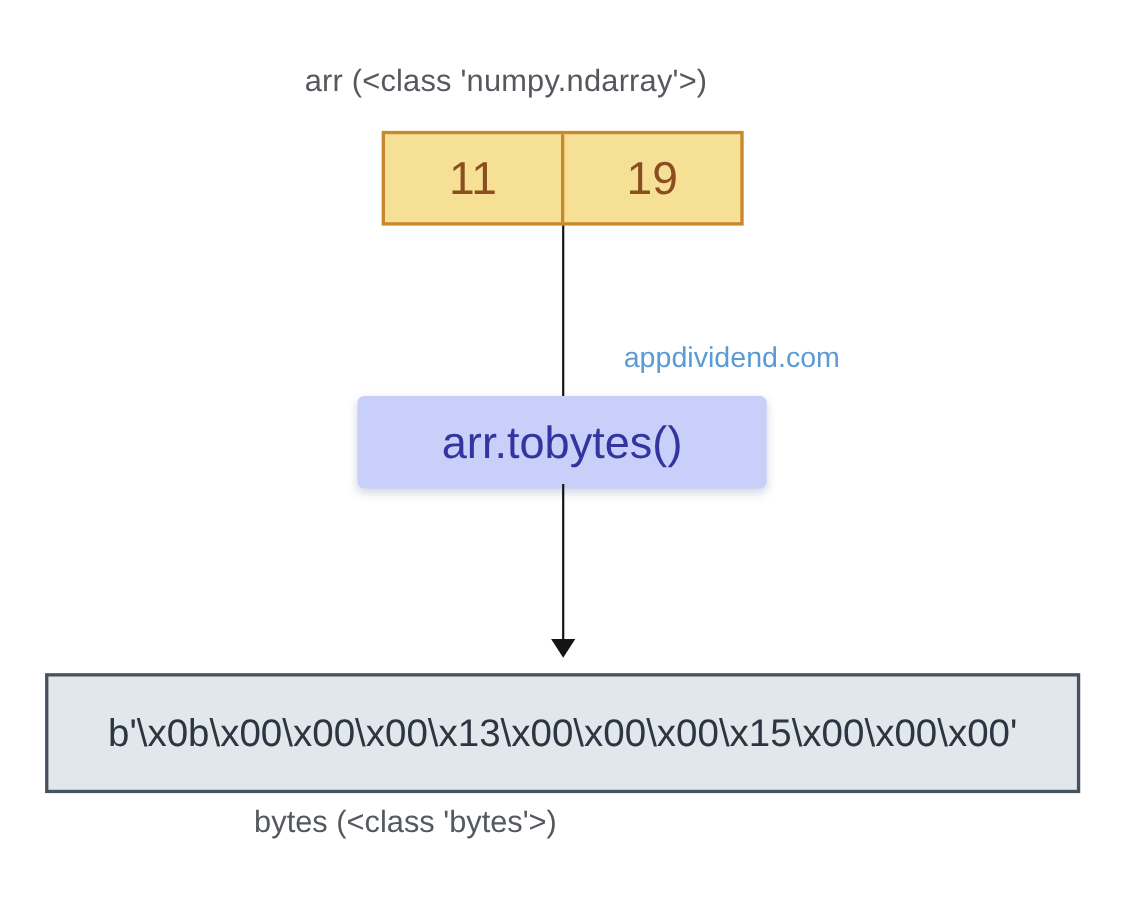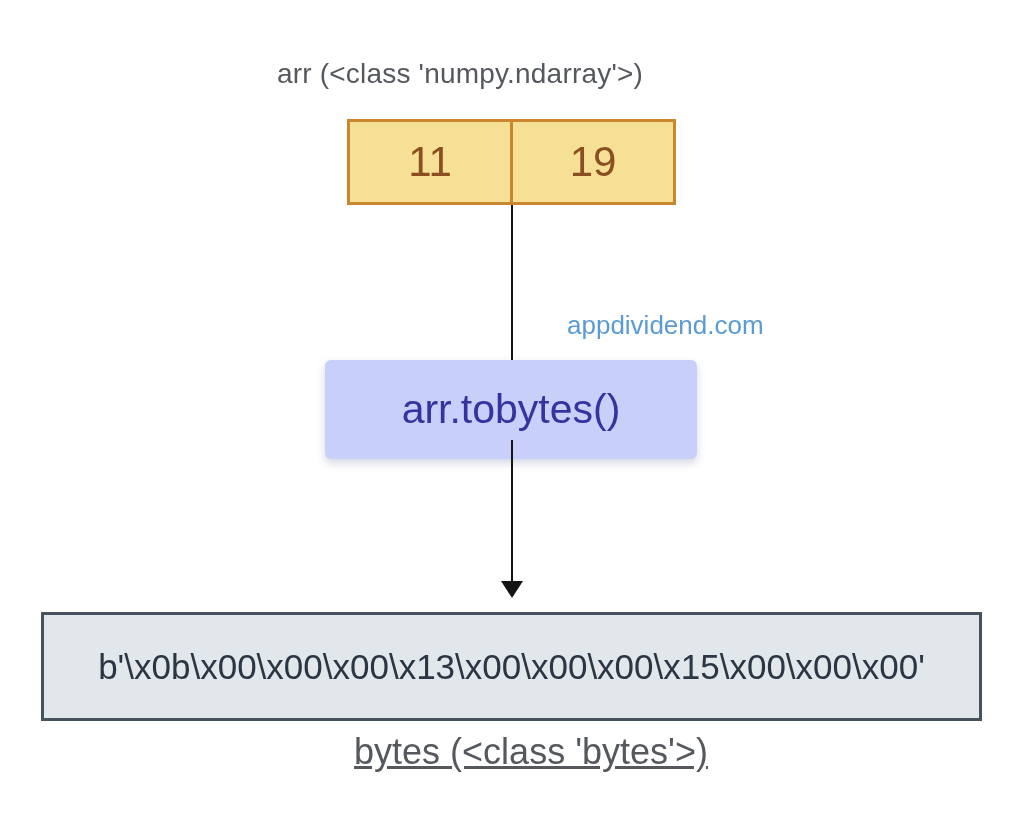--- a/index.html
+++ b/index.html
@@ -81,21 +81,21 @@
     font-size: 26px;
     color: var(--watermark_text);
     white-space: nowrap;
     margin-top: 28px;
   }
   .method-box {
     position: absolute;
     left: 325px;
     top: 360px;
     width: 372px;
-    height: 99px;
+    height: 84px;
     background: var(--method_fill);
     border-radius: 6px;
     display: flex;
     align-items: center;
     justify-content: center;
     box-shadow: 0 4px 9px rgba(110, 120, 170, 0.30);
   }
   .method-box span {
     font-size: 41px;
     color: var(--method_text);
@@ -116,25 +116,24 @@
   .output-box span {
     font-size: 35px;
     color: var(--output_text);
     white-space: nowrap;
   }
   .output-label {
     position: absolute;
     top: 731px;
     left: 231px;
     width: 600px;
-    text-align: center;
-    font-size: 36px;
+    text-align: left;
+    font-size: 28px;
     color: var(--label_text);
     white-space: nowrap;
-    text-decoration: underline;
   }
 </style>
 </head>
 <body>
 
 <div class="canvas">
 
   <div class="title-label">arr (&lt;class 'numpy.ndarray'&gt;)</div>
 
   <div class="numpy-array">

